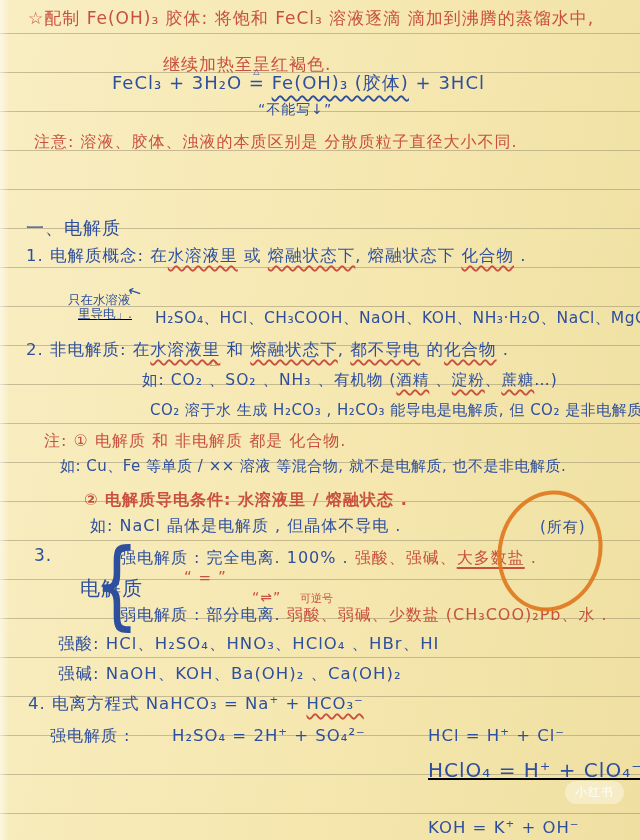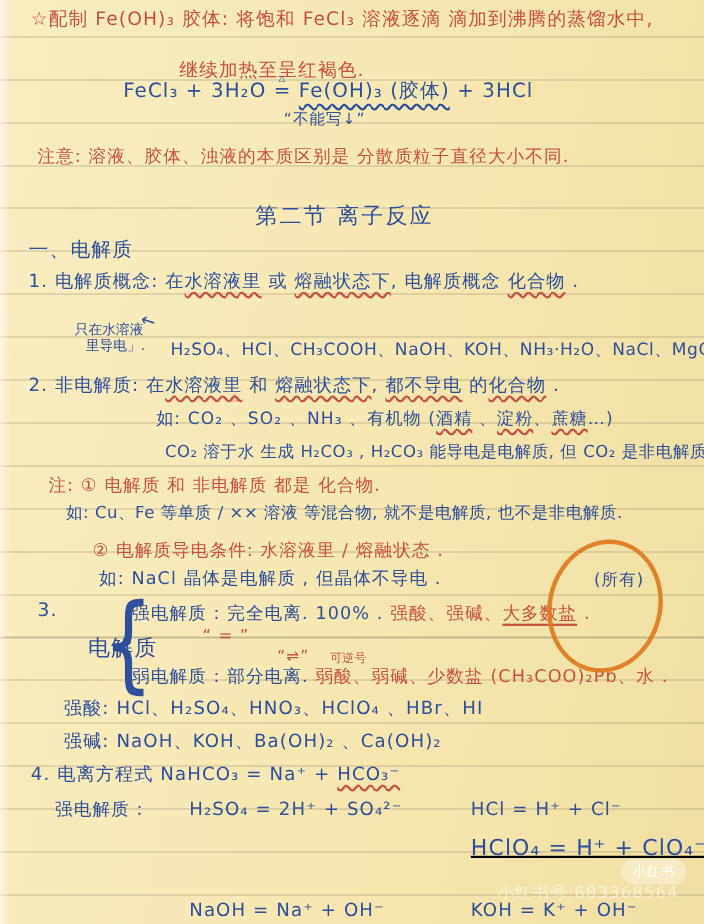--- a/index.html
+++ b/index.html
@@ -25,30 +25,30 @@
   #l-colloid-title{top:8px;left:28px;font-size:17px;}
   #l-colloid-line2{top:42px;left:163px;font-size:17px;margin-top:12px;}
   #l-colloid-eq{top:72px;left:112px;font-size:18px;}
   #l-eq-note{top:101px;left:258px;font-size:14px;}
   #l-colloid-note{top:132px;left:34px;font-size:16px;}
   #l-heading{top:184px;left:232px;font-size:20px;letter-spacing:2px;}
   #l-sub{top:217px;left:26px;font-size:18px;}
   #l-def1{top:246px;left:26px;font-size:16.5px;}
   #l-cats{top:275px;left:148px;font-size:17.5px;letter-spacing:3px;}
   #l-margin1{top:292px;left:68px;font-size:12.5px;letter-spacing:0;}
-  #l-margin2{top:306px;left:78px;font-size:12.5px;letter-spacing:0;}
+  #l-margin2{top:306px;left:78px;font-size:12.5px;letter-spacing:0;text-decoration:underline;}
   #l-arrow{top:282px;left:128px;font-size:16px;transform:rotate(18deg);}
   #l-ex1{top:309px;left:155px;font-size:15.5px;letter-spacing:.5px;}
   #l-def2{top:340px;left:26px;font-size:16.5px;}
   #l-tri{top:357px;left:210px;font-size:9px;}
   #l-ex2{top:371px;left:142px;font-size:15.5px;}
   #l-co2{top:401px;left:150px;font-size:15px;letter-spacing:.5px;}
   #l-note1{top:431px;left:44px;font-size:16px;}
   #l-ex3{top:457px;left:60px;font-size:15px;letter-spacing:.5px;}
-  #l-note2{top:490px;left:84px;font-size:16px;}
+  #l-note2{top:490px;left:84px;font-size:16px;font-weight:bold;}
   #l-ex4{top:516px;left:90px;font-size:16px;}
   #l-suoyou{top:518px;left:540px;font-size:15px;}
   #l-num3{top:545px;left:34px;font-size:17px;}
   #l-strong{top:548px;left:120px;font-size:16px;}
   #l-eqmark{top:569px;left:184px;font-size:15px;}
   #l-dzj{top:576px;left:40px;font-size:20px;margin-left:40px;}
   #l-brace{top:536px;left:86px;font-size:96px;line-height:96px;letter-spacing:0;transform:scaleX(.75);}
   #l-rev{top:589px;left:252px;font-size:14px;}
   #l-revlabel{top:592px;left:300px;font-size:11px;letter-spacing:0;}
   #l-weak{top:605px;left:120px;font-size:16px;}
@@ -74,23 +74,22 @@
 </style>
 </head>
 <body style="--red: #c8503f; --blue: #2e4f9e; --orange: #e0781f;">
 
 <div class="page">
   <div class="line" id="l-colloid-title"><span class="ink-red">☆配制 Fe(OH)₃ 胶体:   将饱和 FeCl₃ 溶液逐滴 滴加到沸腾的蒸馏水中,</span></div>
   <div class="line" id="l-colloid-line2"><span class="ink-red">继续加热至呈红褐色.</span></div>
   <div class="line" id="l-colloid-eq"><span class="ink-blue">FeCl₃ + 3H₂O </span><span class="ink-blue u-cond">=</span><span class="ink-blue"> </span><span class="ink-blue u-wb">Fe(OH)₃ (胶体)</span><span class="ink-blue"> + 3HCl</span></div>
   <div class="line" id="l-eq-note"><span class="ink-blue">“不能写↓”</span></div>
   <div class="line" id="l-colloid-note"><span class="ink-red">注意: 溶液、胶体、浊液的本质区别是 分散质粒子直径大小不同.</span></div>
-  <div class="line" id="l-heading"><span class="ink-blue">第二节  离子反应</span></div>
   <div class="line" id="l-sub"><span class="ink-blue">一、电解质</span></div>
-  <div class="line" id="l-def1"><span class="ink-blue">1. 电解质概念: 在</span><span class="ink-blue u-wr">水溶液里</span><span class="ink-blue"> 或 </span><span class="ink-blue u-wr">熔融状态下</span><span class="ink-blue">, 电解质概念 </span><span class="ink-blue u-wr">化合物</span><span class="ink-blue"> .</span></div>
+  <div class="line" id="l-def1"><span class="ink-blue">1. 电解质概念: 在</span><span class="ink-blue u-wr">水溶液里</span><span class="ink-blue"> 或 </span><span class="ink-blue u-wr">熔融状态下</span><span class="ink-blue">, 熔融状态下 </span><span class="ink-blue u-wr">化合物</span><span class="ink-blue"> .</span></div>
   <div class="line" id="l-margin1"><span class="ink-blue">只在水溶液</span></div>
   <div class="line" id="l-margin2"><span class="ink-blue">里导电」.</span></div>
   <div class="line" id="l-arrow"><span class="ink-blue">←</span></div>
   <div class="line" id="l-ex1"><span class="ink-blue">H₂SO₄、HCl、CH₃COOH、NaOH、KOH、NH₃·H₂O、NaCl、MgO…</span></div>
   <div class="line" id="l-def2"><span class="ink-blue">2. 非电解质: 在</span><span class="ink-blue u-wr">水溶液里</span><span class="ink-blue"> 和 </span><span class="ink-blue u-wr">熔融状态下</span><span class="ink-blue">, </span><span class="ink-blue u-wr">都不导电</span><span class="ink-blue"> 的</span><span class="ink-blue u-wr">化合物</span><span class="ink-blue"> .</span></div>
   <div class="line" id="l-tri"><span class="ink-red">△</span></div>
   <div class="line" id="l-ex2"><span class="ink-blue">如:  CO₂ 、SO₂ 、NH₃ 、有机物 (</span><span class="ink-blue u-wr">酒精</span><span class="ink-blue"> 、</span><span class="ink-blue u-wr">淀粉</span><span class="ink-blue">、</span><span class="ink-blue u-wr">蔗糖</span><span class="ink-blue">…)</span></div>
   <div class="line" id="l-co2"><span class="ink-blue">CO₂ 溶于水 生成 H₂CO₃ ,  H₂CO₃ 能导电是电解质, 但 CO₂ 是非电解质.</span></div>
   <div class="line" id="l-note1"><span class="ink-red">注: ① 电解质 和 非电解质 都是 化合物.</span></div>
   <div class="line" id="l-ex3"><span class="ink-blue">如:  Cu、Fe 等单质 / ×× 溶液 等混合物, 就不是电解质, 也不是非电解质.</span></div>
@@ -105,18 +104,16 @@
   <div class="line" id="l-rev"><span class="ink-red">“⇌”</span></div>
   <div class="line" id="l-revlabel"><span class="ink-red">可逆号</span></div>
   <div class="line" id="l-weak"><span class="ink-blue">弱电解质 : 部分电离. </span><span class="ink-red">弱酸、弱碱、少数盐 (CH₃COO)₂Pb、水 .</span></div>
   <div class="line" id="l-acids"><span class="ink-blue">强酸:  HCl、H₂SO₄、HNO₃、HClO₄ 、HBr、HI</span></div>
   <div class="line" id="l-bases"><span class="ink-blue">强碱:  NaOH、KOH、Ba(OH)₂ 、Ca(OH)₂</span></div>
   <div class="line" id="l-iontitle"><span class="ink-blue">4. 电离方程式    NaHCO₃ = Na⁺ + </span><span class="ink-blue u-wr">HCO₃⁻</span></div>
   <div class="line" id="l-stronglabel"><span class="ink-blue">强电解质 :</span></div>
   <div class="line" id="l-r1c1"><span class="ink-blue">H₂SO₄ = 2H⁺ + SO₄²⁻</span></div>
   <div class="line" id="l-r1c2"><span class="ink-blue">HCl = H⁺ + Cl⁻</span></div>
   <div class="line" id="l-r2c2"><span class="ink-blue">HClO₄ = H⁺ + ClO₄⁻</span></div>
-  <div class="line" id="l-r4c1"><span class="ink-blue">NaOH = Na⁺ + OH⁻</span></div>
   <div class="line" id="l-r4c2"><span class="ink-blue">KOH = K⁺ + OH⁻</span></div>
   <div id="emphasis-circle"></div>
   <div id="wm-badge">小红书</div>
-  <div id="wm-id">小红书号:683368564</div>
 </div>
 
 </body></html>

